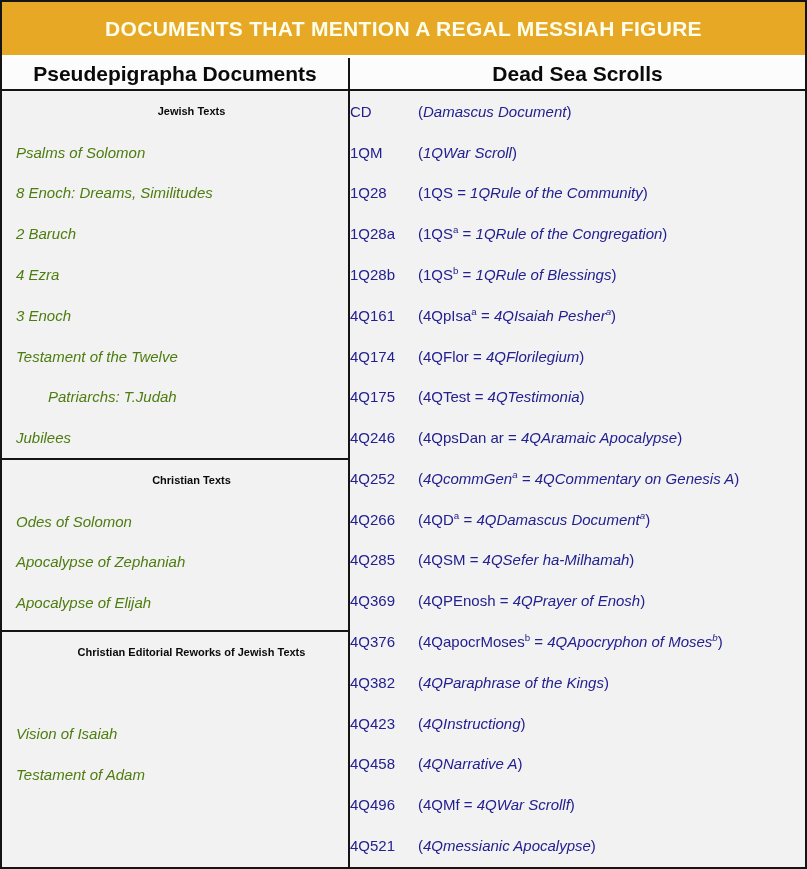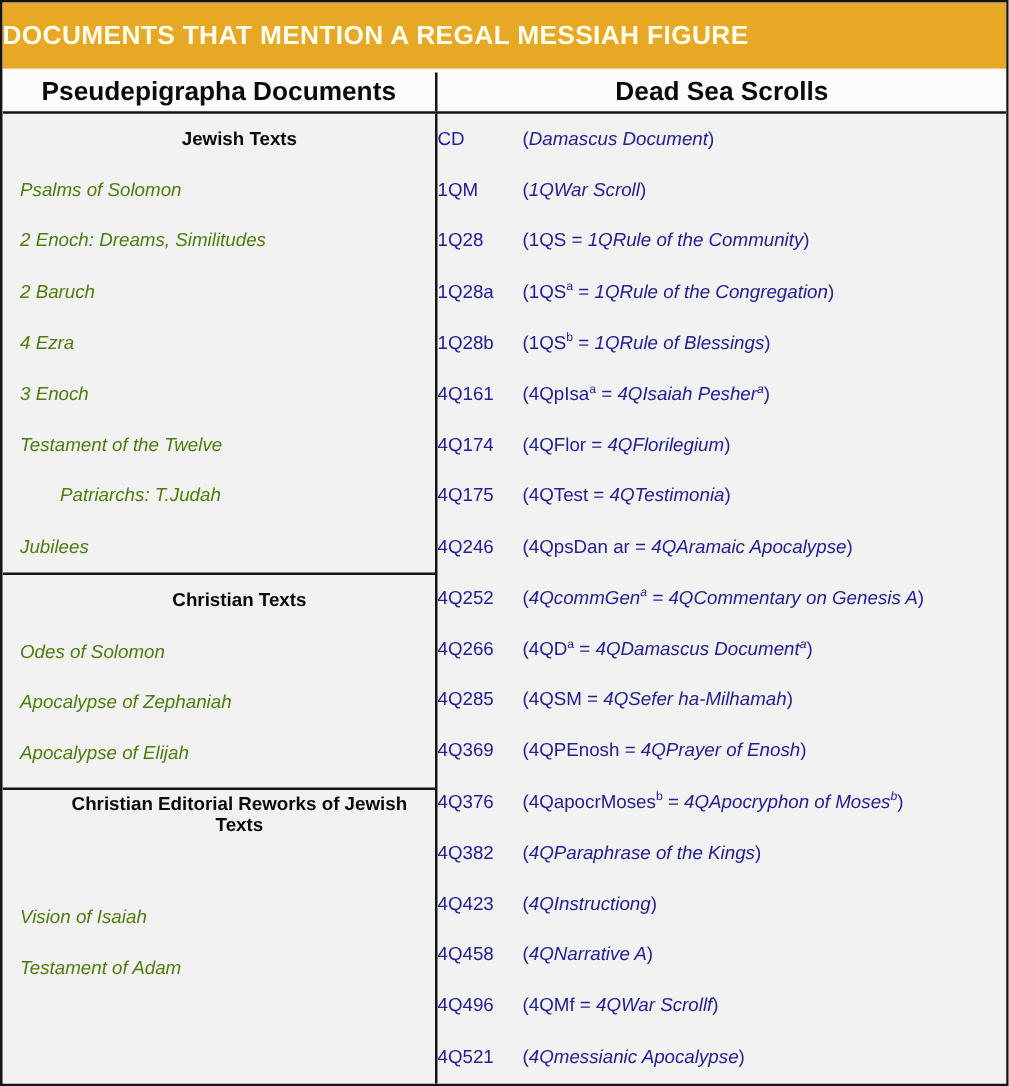--- a/index.html
+++ b/index.html
@@ -10,21 +10,21 @@
     border:2px solid var(--frame,#141414);
     outline:1px solid #bdbdbd;
     background:var(--body-bg,#F2F2F2);
     font-family:"Liberation Sans","DejaVu Sans",sans-serif;
     overflow:hidden;
   }
   .banner{
     height:53px;line-height:53px;
     background:var(--banner-bg,#E6A825);
     color:var(--banner-text,#FFFEEC);
-    font-size:21px;font-weight:bold;
+    font-size:21px;font-weight:bold;text-align:center;
     letter-spacing:0.3px;
   }
   .gap{height:3px;background:#ffffff;}
   .header-row{
     display:flex;height:33px;box-sizing:border-box;
     background:var(--header-row-bg,#FCFCFC);
     border-bottom:2px solid var(--frame,#141414);
   }
   .hcell{
     display:flex;align-items:center;justify-content:center;
@@ -45,21 +45,21 @@
   .section{box-sizing:border-box;overflow:hidden;}
   .section:nth-child(1){height:369px;border-bottom:2px solid var(--frame,#141414);}
   .section:nth-child(2){height:172px;border-bottom:2px solid var(--frame,#141414);}
   .section:nth-child(3){flex:1;border-radius:13px;}
   .row{
     height:var(--rh);display:flex;align-items:center;
     box-sizing:border-box;
   }
   .sec-title{
     justify-content:center;
-    font-weight:bold;font-size:15px;color:#0a0a0a;
+    font-weight:bold;font-size:11px;color:#0a0a0a;
     padding:0 6px;text-align:center;margin-left:33px;
   }
   .item{
     font-style:italic;font-size:15px;color:#4d7c0f;
     padding-left:14px;
   }
   .item.indent{padding-left:46px;}
   .scroll-row{
     color:var(--scroll-text,#232090);
     font-size:15px;padding-left:0;
@@ -76,21 +76,21 @@
   <div class="gap"></div>
   <div class="header-row">
     <div class="hcell left">Pseudepigrapha Documents</div>
     <div class="hcell right">Dead Sea Scrolls</div>
   </div>
   <div class="body">
     <div class="col-left" id="left-col">
         <div class="section">
           <div class="row sec-title">Jewish Texts</div>
           <div class="row item">Psalms of Solomon</div>
-          <div class="row item">2 Enoch: Dreams, Similitudes</div>
+          <div class="row item">8 Enoch: Dreams, Similitudes</div>
           <div class="row item">2 Baruch</div>
           <div class="row item">4 Ezra</div>
           <div class="row item">3 Enoch</div>
           <div class="row item">Testament of the Twelve</div>
           <div class="row item indent">Patriarchs: T.Judah</div>
           <div class="row item">Jubilees</div>
         </div>
         <div class="section">
           <div class="row sec-title">Christian Texts</div>
           <div class="row item">Odes of Solomon</div>

